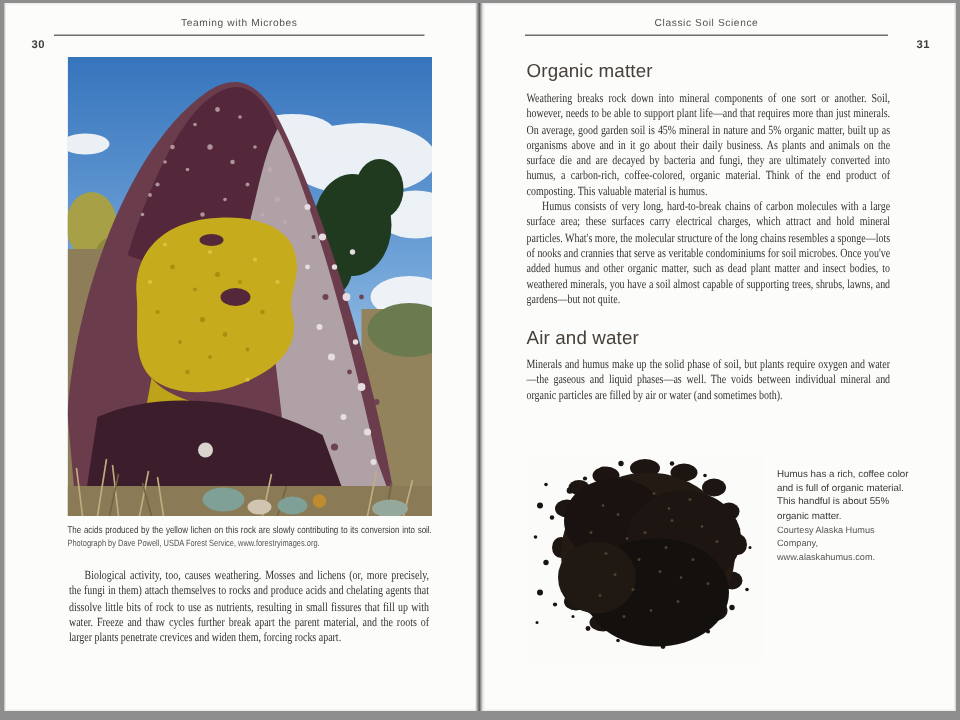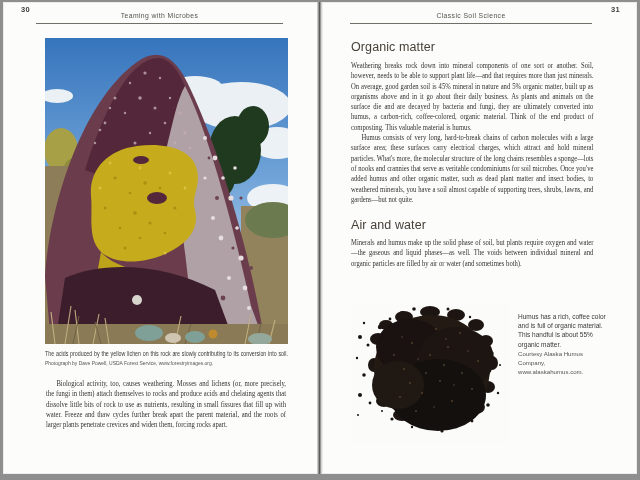--- a/index.html
+++ b/index.html
@@ -15,21 +15,21 @@
     background:#fcfcfb;
     box-shadow: inset 0 0 0 1px #ececea;
   }
   .page-left  { left:3px;   width:315px; }
   .page-right { left:322px; width:315px; }
   .spine {
     position:absolute; left:317px; top:2px; width:5px; height:472px;
     background:linear-gradient(90deg,#e6e6e6 0%,#9a9a9a 28%,#5b5b5b 50%,#9e9e9e 72%,#ededed 100%);
   }
   .pagenum {
-    position:absolute; top:3px;
+    position:absolute; top:23px;
     font-size:7.5px; font-weight:bold; color:#3f3e3a; letter-spacing:.3px;
   }
   .pagenum.pn-left  { left:18px; }
   .pagenum.pn-right { right:17px; }
   .runhead {
     position:absolute; top:10px;
     font-size:6.8px; color:#53524d; text-align:center; letter-spacing:.4px;
   }
   .headrule {
     position:absolute; top:21px; height:1px; background:#6f6e67;

